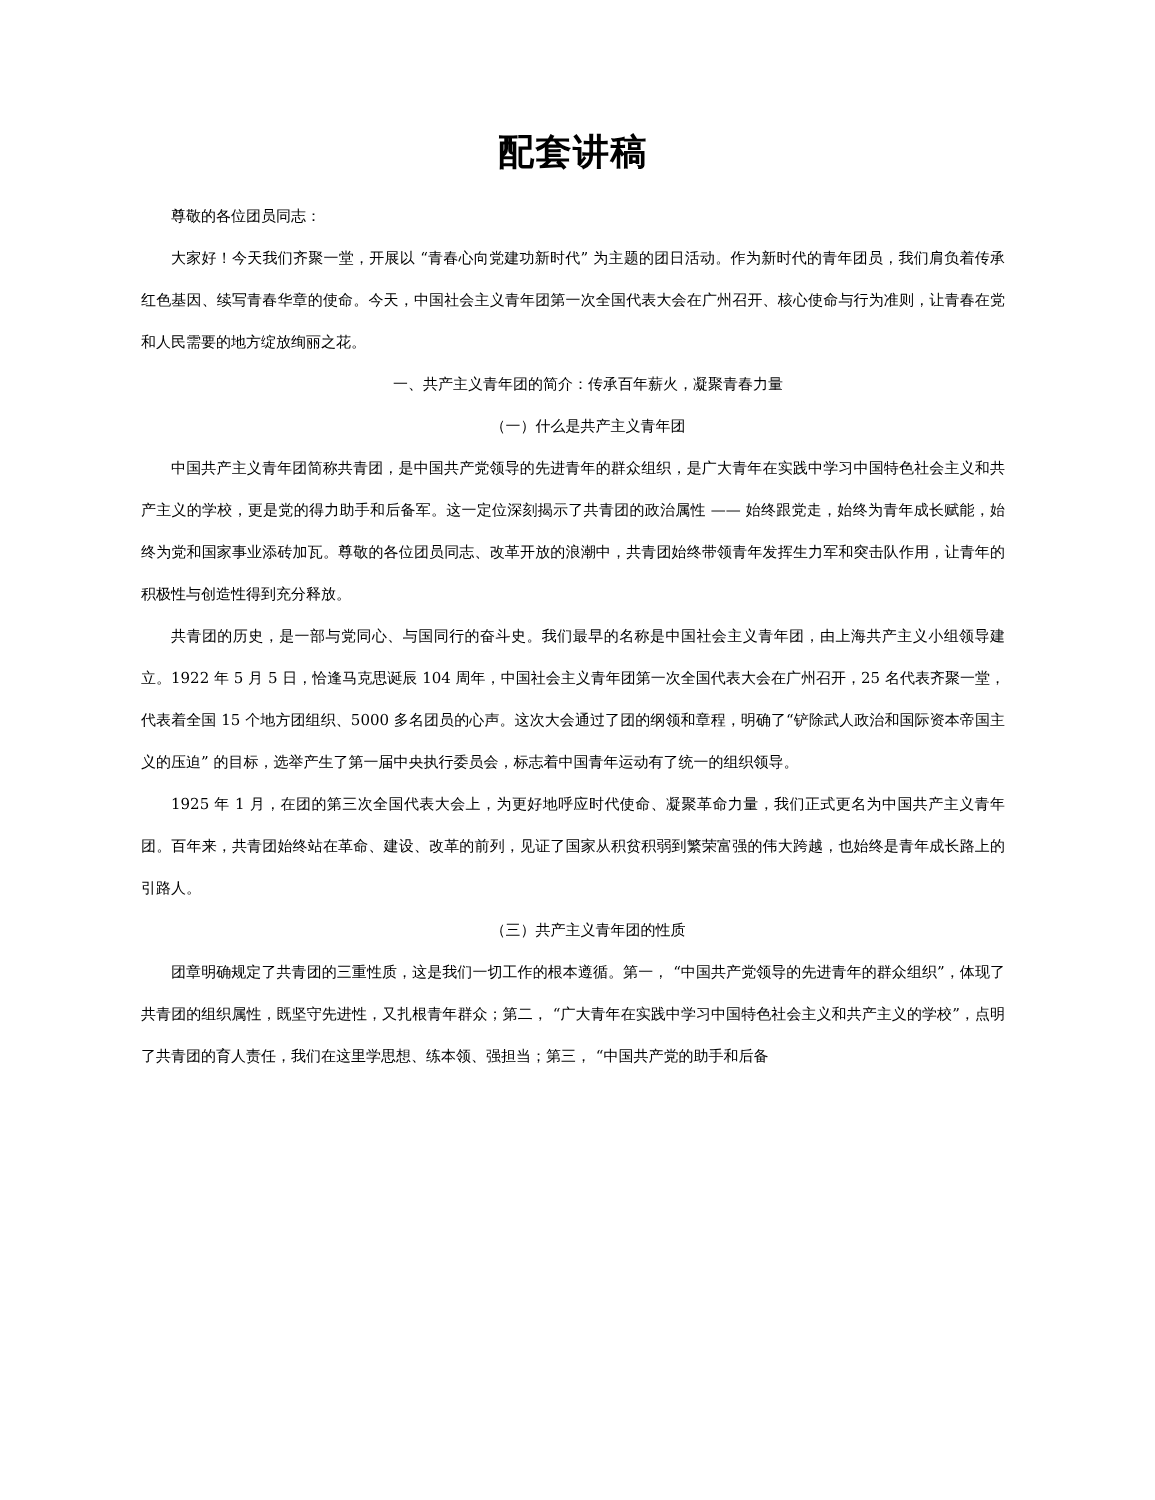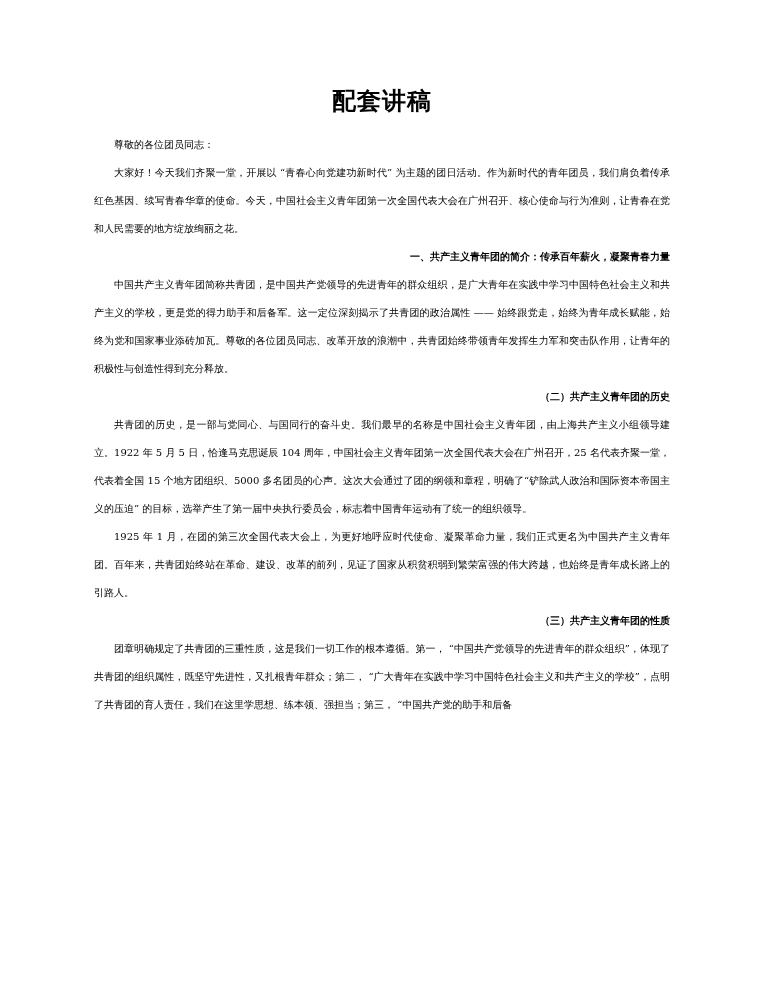--- a/index.html
+++ b/index.html
@@ -26,41 +26,41 @@
   }
   .content p {
     font-size: 10px;
     line-height: 28px;
     text-align: justify;
     text-justify: inter-character;
     text-indent: 2em;
     font-weight: 400;
   }
   .content p.h {
-    font-weight: 700;
-    text-align: right;
+    font-weight: 400;
+    text-align: center;
   }
 </style>
 </head>
 <body>
 
 <div class="page">
   <div class="content">
     <h1 class="doc-title">配套讲稿</h1>
 
     <p class="body">尊敬的各位团员同志：</p>
 
     <p class="body">大家好！今天我们齐聚一堂，开展以 “青春心向党建功新时代” 为主题的团日活动。作为新时代的青年团员，我们肩负着传承红色基因、续写青春华章的使命。今天，中国社会主义青年团第一次全国代表大会在广州召开、核心使命与行为准则，让青春在党和人民需要的地方绽放绚丽之花。</p>
 
     <p class="h">一、共产主义青年团的简介：传承百年薪火，凝聚青春力量</p>
 
+    <p class="h">（一）什么是共产主义青年团</p>
 
     <p class="body">中国共产主义青年团简称共青团，是中国共产党领导的先进青年的群众组织，是广大青年在实践中学习中国特色社会主义和共产主义的学校，更是党的得力助手和后备军。这一定位深刻揭示了共青团的政治属性 —— 始终跟党走，始终为青年成长赋能，始终为党和国家事业添砖加瓦。尊敬的各位团员同志、改革开放的浪潮中，共青团始终带领青年发挥生力军和突击队作用，让青年的积极性与创造性得到充分释放。</p>
 
-    <p class="h">（二）共产主义青年团的历史</p>
 
     <p class="body">共青团的历史，是一部与党同心、与国同行的奋斗史。我们最早的名称是中国社会主义青年团，由上海共产主义小组领导建立。1922 年 5 月 5 日，恰逢马克思诞辰 104 周年，中国社会主义青年团第一次全国代表大会在广州召开，25 名代表齐聚一堂，代表着全国 15 个地方团组织、5000 多名团员的心声。这次大会通过了团的纲领和章程，明确了“铲除武人政治和国际资本帝国主义的压迫” 的目标，选举产生了第一届中央执行委员会，标志着中国青年运动有了统一的组织领导。</p>
 
     <p class="body">1925 年 1 月，在团的第三次全国代表大会上，为更好地呼应时代使命、凝聚革命力量，我们正式更名为中国共产主义青年团。百年来，共青团始终站在革命、建设、改革的前列，见证了国家从积贫积弱到繁荣富强的伟大跨越，也始终是青年成长路上的引路人。</p>
 
     <p class="h">（三）共产主义青年团的性质</p>
 
     <p class="body">团章明确规定了共青团的三重性质，这是我们一切工作的根本遵循。第一， “中国共产党领导的先进青年的群众组织”，体现了共青团的组织属性，既坚守先进性，又扎根青年群众；第二， “广大青年在实践中学习中国特色社会主义和共产主义的学校”，点明了共青团的育人责任，我们在这里学思想、练本领、强担当；第三， “中国共产党的助手和后备</p>
   </div>
 </div>

